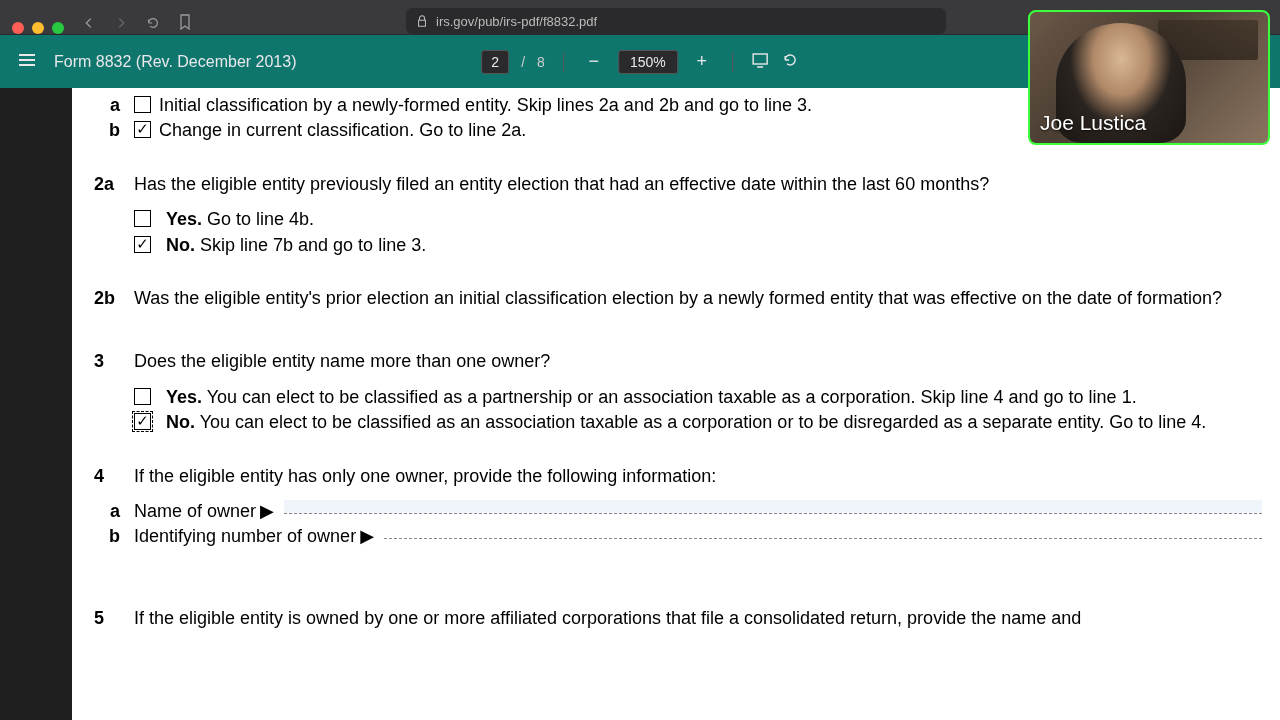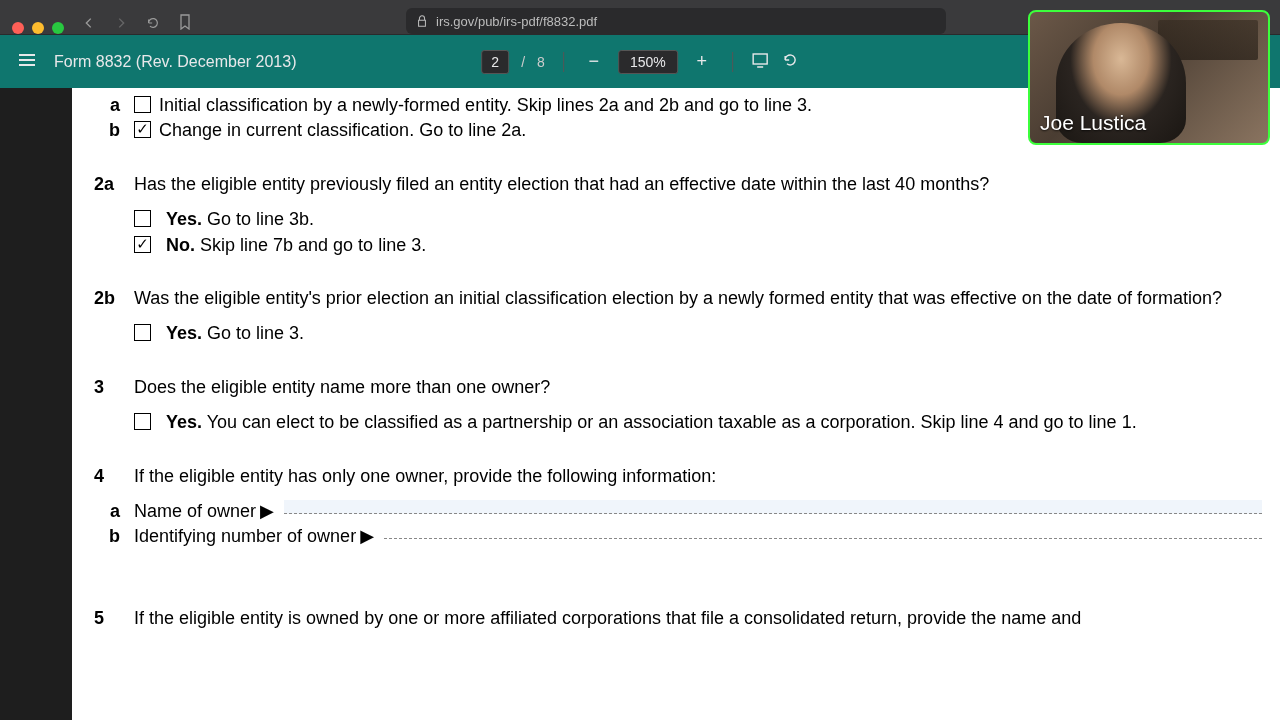--- a/index.html
+++ b/index.html
@@ -157,54 +157,54 @@
     <div class="cbrow">
       <span class="sub">b</span>
       <span class="cb checked"></span>
       <span class="cblabel">Change in current classification. Go to line 2a.</span>
     </div>
 
     <div class="spacer"></div>
 
     <div class="form-row">
       <span class="row-num">2a</span>
-      <span class="row-content">Has the eligible entity previously filed an entity election that had an effective date within the last 40 months?</span>
+      <span class="row-content">Has the eligible entity previously filed an entity election that had an effective date within the last 60 months?</span>
     </div>
     <div class="spacer-sm"></div>
     <div class="cbrow indent">
       <span class="cb"></span>
-      <span class="cblabel"><b>Yes.</b><span> Go to line 3b.</span></span>
+      <span class="cblabel"><b>Yes.</b><span> Go to line 4b.</span></span>
     </div>
     <div class="cbrow indent">
       <span class="cb checked"></span>
       <span class="cblabel"><b>No.</b><span> Skip line 7b and go to line 3.</span></span>
     </div>
 
     <div class="spacer"></div>
 
     <div class="form-row">
       <span class="row-num">2b</span>
       <span class="row-content">Was the eligible entity's prior election an initial classification election by a newly formed entity that was effective on the date of formation?</span>
     </div>
     <div class="spacer-sm"></div>
-    <div class="cbrow indent">
-      <span class="cb"></span>
-      <span class="cblabel"><b>Yes.</b><span> Go to line 3.</span></span>
-    </div>
 
     <div class="spacer"></div>
 
     <div class="form-row">
       <span class="row-num">3</span>
       <span class="row-content">Does the eligible entity name more than one owner?</span>
     </div>
     <div class="spacer-sm"></div>
     <div class="cbrow indent">
       <span class="cb"></span>
       <span class="cblabel"><b>Yes.</b><span> You can elect to be classified as a partnership or an association taxable as a corporation. Skip line 4 and go to line 1.</span></span>
+    </div>
+    <div class="cbrow indent">
+      <span class="cb checked focus"></span>
+      <span class="cblabel"><b>No.</b><span> You can elect to be classified as an association taxable as a corporation or to be disregarded as a separate entity. Go to  line 4.</span></span>
     </div>
 
     <div class="spacer"></div>
 
     <div class="form-row">
       <span class="row-num">4</span>
       <span class="row-content">If the eligible entity has only one owner, provide the following information:</span>
     </div>
     <div class="spacer-sm"></div>
     <div class="cbrow">

